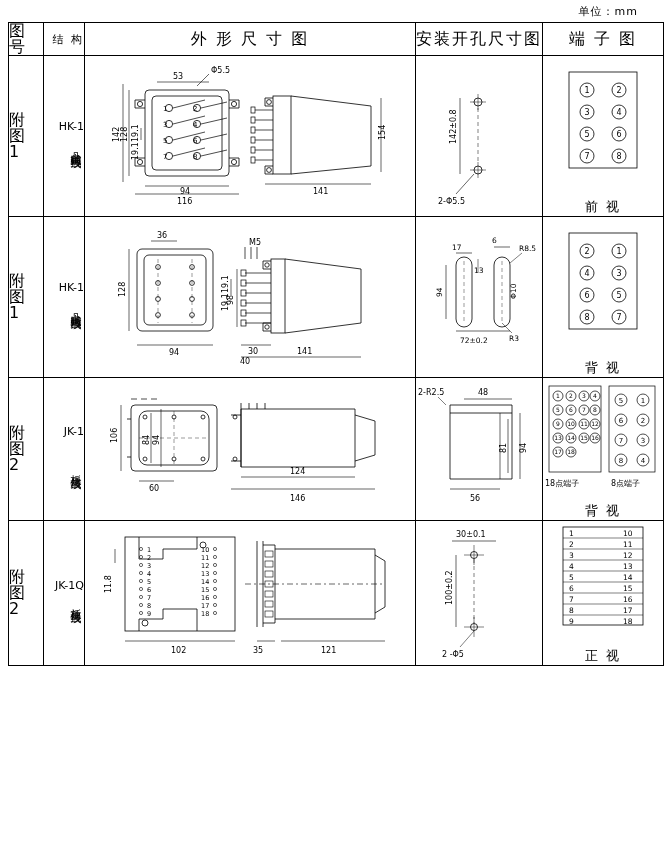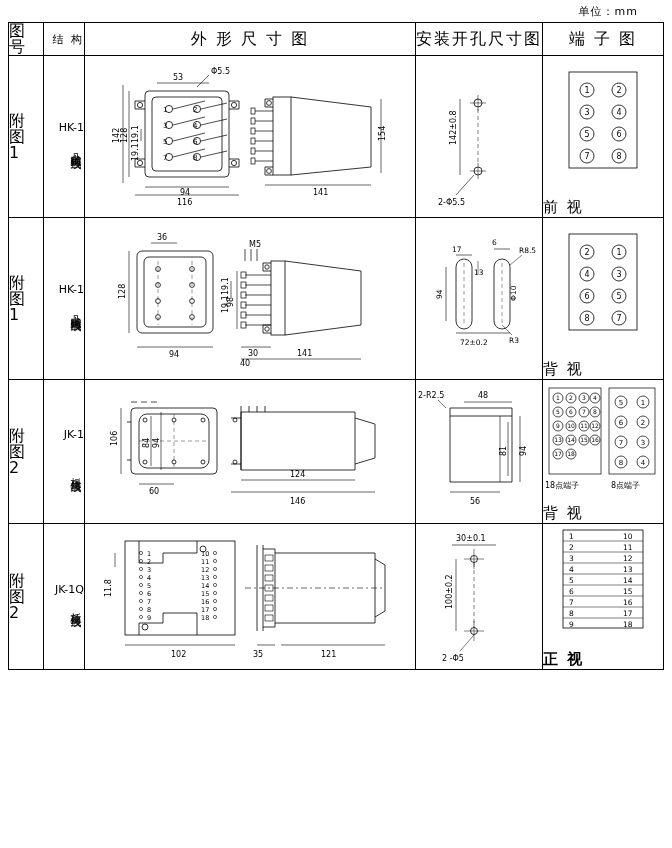--- a/index.html
+++ b/index.html
@@ -9,21 +9,21 @@
   table.main{position:absolute;left:8px;top:22px;border-collapse:collapse;width:656px;}
   table.main td,table.main th{border:1px solid #000;padding:0;}
   th{font-size:16px;font-weight:normal;height:22px;letter-spacing:2px;}
   .c-num{width:34px;text-align:left;vertical-align:middle;font-size:16px;line-height:16px;}
   .c-struct{width:40px;text-align:right;vertical-align:middle;font-size:11px;line-height:15px;}
   .c-outline{width:330px;position:relative;}
   .c-hole{width:126px;position:relative;}
   .c-term{width:120px;position:relative;}
   svg{display:block;}
   .vtxt{writing-mode:vertical-rl;text-orientation:upright;display:inline-block;line-height:17px;letter-spacing:1px;}
-  .caption{font-size:15px;letter-spacing:2px;}
+  .caption{text-align:center;font-size:13px;letter-spacing:2px;}
   text{font-family:"DejaVu Sans","Liberation Sans",sans-serif;}
 </style>
 </head>
 <body>
 
 <div class="page">
 
   <div class="unit">单位：mm</div>
 
   <table class="main">
@@ -576,18 +576,18 @@
             <text x="26" y="70">6</text>
                 <text x="80" y="70">15</text>
             <text x="26" y="81">7</text>
                 <text x="80" y="81">16</text>
             <text x="26" y="92">8</text>
                 <text x="80" y="92">17</text>
             <text x="26" y="103">9</text>
                 <text x="80" y="103">18</text>
           </g>
         </svg>
-        <div class="caption" style="margin-top:-4px;font-weight:bold;">正  视</div>
+        <div class="caption" style="margin-top:-4px;">正  视</div>
       </td>
     </tr>
   </tbody>
     </table>
 </div>
 
 </body></html>

